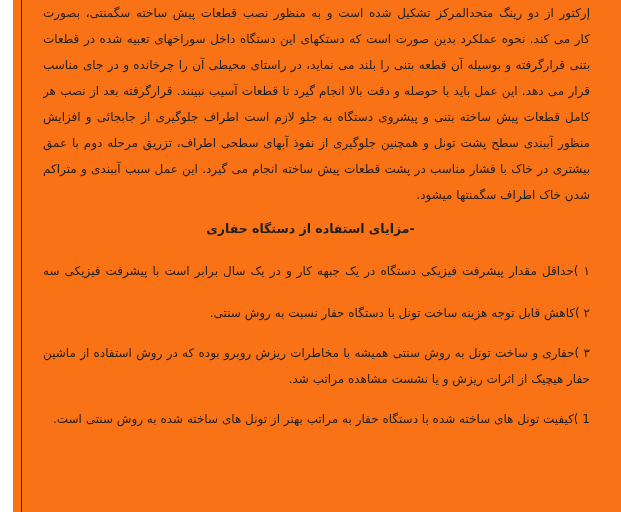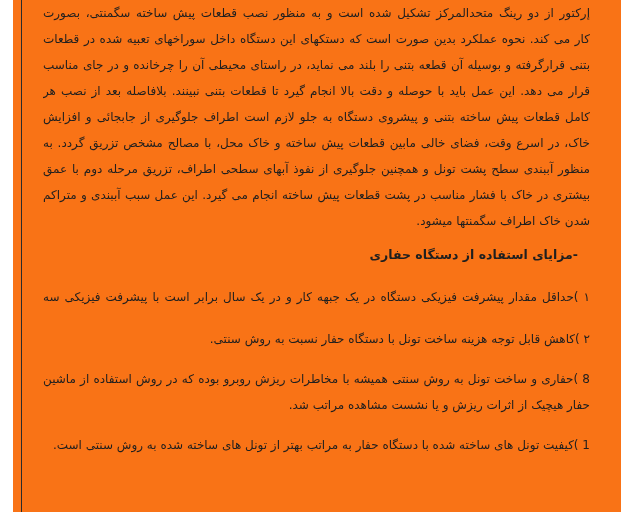--- a/index.html
+++ b/index.html
@@ -45,59 +45,59 @@
   .just {
     text-align: justify;
     text-align-last: justify;
   }
   .heading {
     font-weight: bold;
     margin-top: 8px;
     padding-left: 0;
     padding-right: 12px;
     font-size: 12.5px;
+    text-align: center;
   }
   .item   { margin-top: 16px; }
   .item-3, .item-4 { margin-top: 14px; }
   .cont-indent { padding-right: 30px; }
 </style>
 </head>
 <body style="background: rgb(255, 255, 255);">
 
 <div class="page" style="color: rgb(31, 31, 31);">
 
   <div class="vline vline-left" style="background: rgb(43, 43, 43);"></div>
   <div class="vline vline-right" style="background: rgb(43, 43, 43);"></div>
 
   <div class="content">
 
     <div>
       <div class="line just">إرکتور از دو رینگ متحدالمرکز تشکیل شده است و به منظور نصب قطعات پیش ساخته سگمنتی، بصورت محیطی</div>
       <div class="line just">کار می کند. نحوه عملکرد بدین صورت است که دستکهای این دستگاه داخل سوراخهای تعبیه شده در قطعات</div>
       <div class="line just">بتنی قرارگرفته و بوسیله آن قطعه بتنی را بلند می نماید، در راستای محیطی آن را چرخانده و در جای مناسب</div>
-      <div class="line just">قرار می دهد. این عمل باید با حوصله و دقت بالا انجام گیرد تا قطعات بتنی نبینند. بلافاصله بعد از نصب هر</div>
+      <div class="line just">قرار می دهد. این عمل باید با حوصله و دقت بالا انجام گیرد تا قطعات آسیب نبینند. قرارگرفته بعد از نصب هر</div>
       <div class="line just">کامل قطعات پیش ساخته بتنی و پیشروی دستگاه به جلو لازم است اطراف جلوگیری از جابجائی و افزایش فشار</div>
-      <div class="line just">خاک، در اسرع وقت، فضای خالی مابین قطعات پیش ساخته و خاک محل، با مصالح مشخص تزریق گردد. به</div>
       <div class="line just">منظور آببندی سطح پشت تونل و همچنین جلوگیری از نفوذ آبهای سطحی اطراف، تزریق مرحله دوم با عمق</div>
       <div class="line just">بیشتری در خاک با فشار مناسب در پشت قطعات پیش ساخته انجام می گیرد. این عمل سبب آببندی و متراکم</div>
       <div class="line">شدن خاک اطراف سگمنتها میشود.</div>
     </div>
 
     <div class="line heading">-مزایای استفاده از دستگاه حفاری</div>
 
     <div class="item item-1">
       <div class="line just">۱ )حداقل مقدار پیشرفت فیزیکی دستگاه در یک جبهه کار و در یک سال برابر است با پیشرفت فیزیکی سه سال</div>
     </div>
 
     <div class="item item-2">
       <div class="line">۲ )کاهش قابل توجه هزینه ساخت تونل با دستگاه حفار نسبت به روش سنتی.</div>
     </div>
 
     <div class="item item-3">
-      <div class="line just">8 )حفاری و ساخت تونل به روش سنتی همیشه با مخاطرات ریزش روبرو بوده که در روش استفاده از ماشین</div>
+      <div class="line just">۳ )حفاری و ساخت تونل به روش سنتی همیشه با مخاطرات ریزش روبرو بوده که در روش استفاده از ماشین</div>
       <div class="line">حفار هیچیک از اثرات ریزش و یا نشست مشاهده مراتب شد.</div>
     </div>
 
     <div class="item item-4">
       <div class="line">1 )کیفیت تونل های ساخته شده با دستگاه حفار به مراتب بهتر از تونل های ساخته شده به روش سنتی است.</div>
     </div>
 
   </div>
 </div>
 

